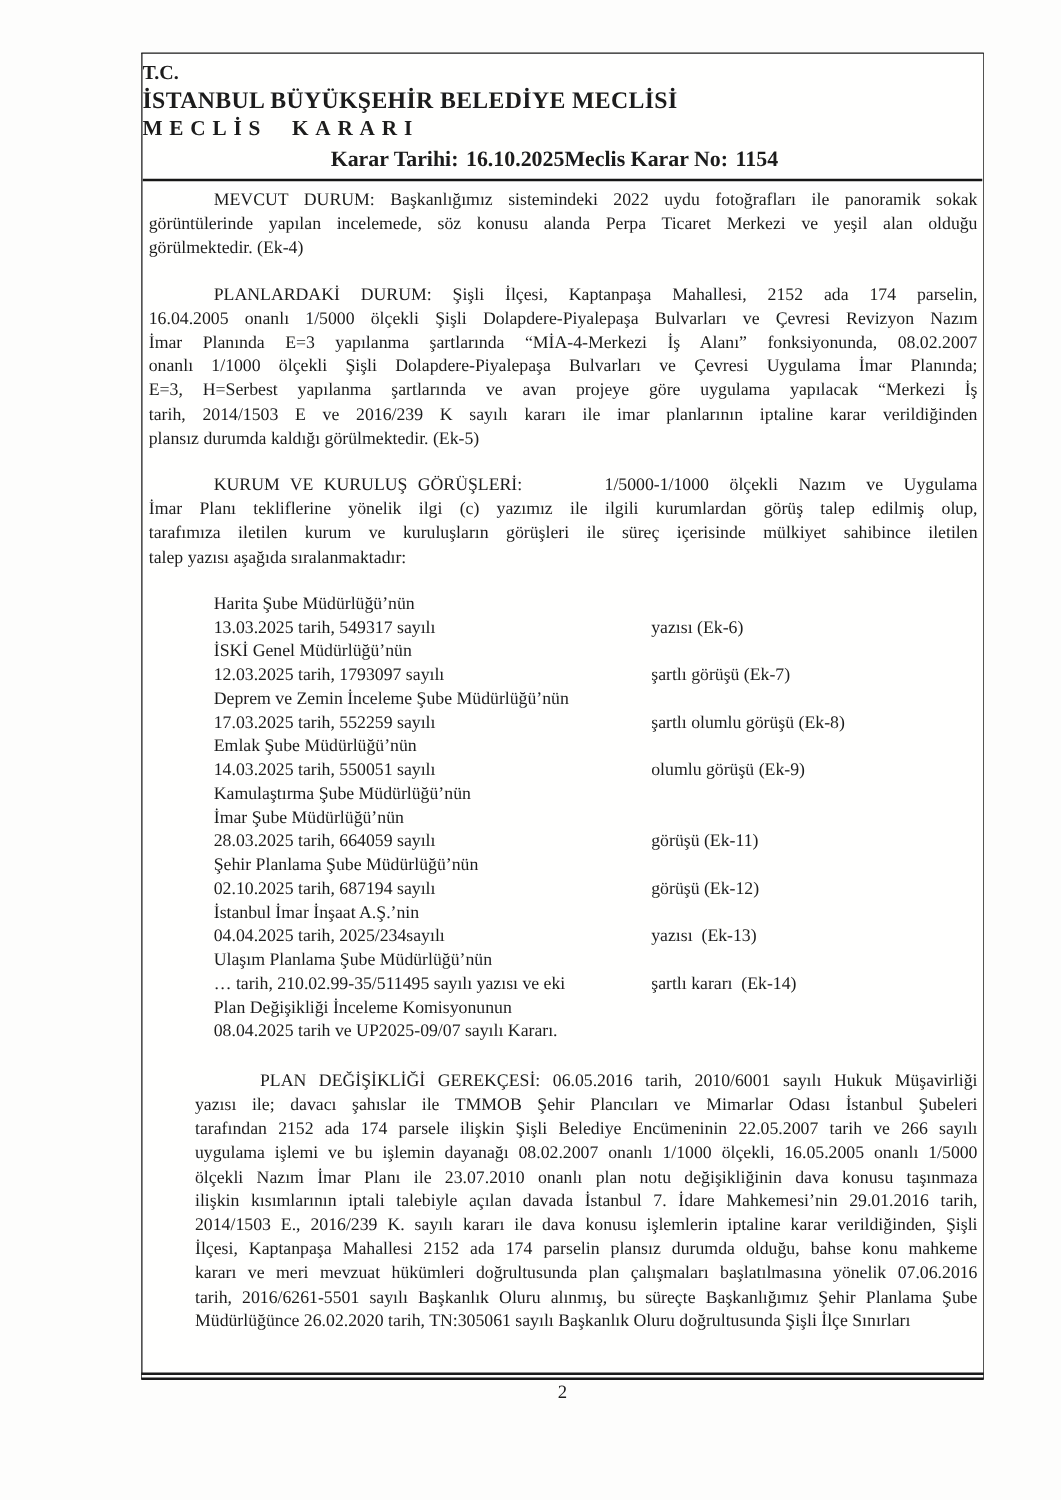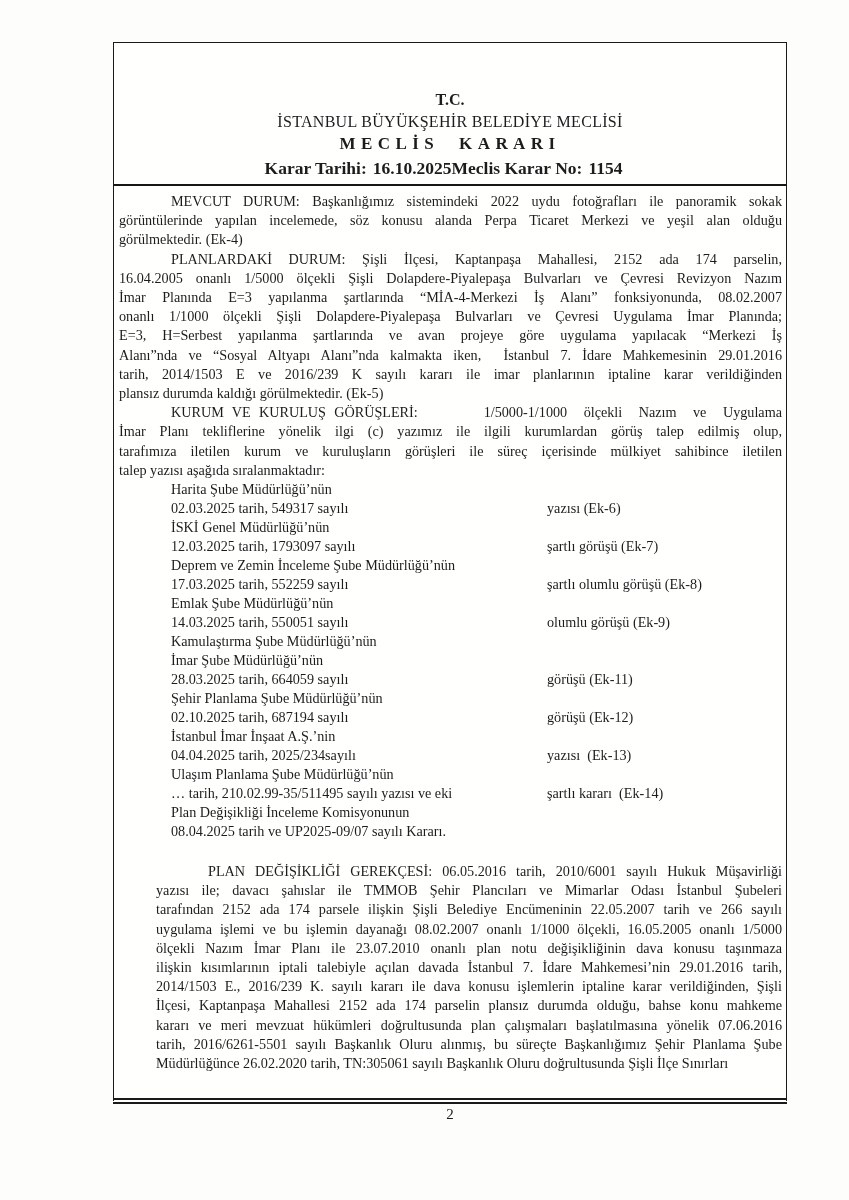--- a/index.html
+++ b/index.html
@@ -14,50 +14,50 @@
   .doc-box{
     position:absolute;
     left:113px;top:42px;
     width:674px;height:1062px;
     box-sizing:border-box;
     border:1.5px solid #1a1a1a;
     border-bottom:6px double #1a1a1a;
     overflow:hidden;
     background:#fffffe;
   }
-  .hdr{ text-align:center; padding-top:5px;margin-top:41px; }
+  .hdr{ padding-top:5px; }
   .hdr-tc{ font-size:16px; font-weight:bold; line-height:21px; }
-  .hdr-org{ font-size:16px; font-weight:normal; line-height:23px; letter-spacing:.3px; }
+  .hdr-org{ font-size:19px; font-weight:bold; line-height:23px; letter-spacing:.3px; }
   .hdr-title{ font-size:17px; font-weight:bold; line-height:22px; letter-spacing:.32em; word-spacing:.6em; }
   .hdr-row{
     display:flex; justify-content:center; align-items:baseline;
     padding:3px 50px 5px 37px;
     font-size:17.5px; font-weight:bold;
     border-bottom:2.5px solid #161616;
   }
   .hdr-field{ white-space:nowrap; }
   .hdr-field .lab{ margin-right:6px; }
   .bd{
     padding:6px 4px 0 5px;
     font-size:14.2px;
   }
   .par{ margin:0; }
-  .par + .par, .opinions{ }
+  .par + .par, .opinions{ margin-top:18px; }
   .par-last{ margin-top:21px;margin-left:37px; }
   .line{
     line-height:19.2px;
     text-align:justify;
     text-align-last:justify;
     white-space:pre-wrap;
   }
   .line.first{ text-indent:52px; }
   .line.last{ text-align-last:left; }
   .opinions{ margin-bottom:21px; }
   .op-row{ position:relative; height:19px; line-height:19px; padding-left:52px; }
-  .op-right{ position:absolute; left:428px; top:0; white-space:pre;font-family:Liberation Serif, serif; }
+  .op-right{ position:absolute; left:402px; top:0; white-space:pre;font-family:Liberation Serif, serif; }
   .page-num{
     position:absolute;
     left:113px; top:1106px; width:674px;
     text-align:center;
     font-size:15px;
   }
 </style>
 </head>
 <body>
 
@@ -79,33 +79,32 @@
         <div class="line first">MEVCUT DURUM: Başkanlığımız sistemindeki 2022 uydu fotoğrafları ile panoramik sokak</div>
         <div class="line">görüntülerinde yapılan incelemede, söz konusu alanda Perpa Ticaret Merkezi ve yeşil alan olduğu</div>
         <div class="line last">görülmektedir. (Ek-4)</div>
       </div>
     <div class="par">
         <div class="line first">PLANLARDAKİ DURUM: Şişli İlçesi, Kaptanpaşa Mahallesi, 2152 ada 174 parselin,</div>
         <div class="line">16.04.2005 onanlı 1/5000 ölçekli Şişli Dolapdere-Piyalepaşa Bulvarları ve Çevresi Revizyon Nazım</div>
         <div class="line">İmar Planında E=3 yapılanma şartlarında “MİA-4-Merkezi İş Alanı” fonksiyonunda, 08.02.2007</div>
         <div class="line">onanlı 1/1000 ölçekli Şişli Dolapdere-Piyalepaşa Bulvarları ve Çevresi Uygulama İmar Planında;</div>
         <div class="line">E=3, H=Serbest yapılanma şartlarında ve avan projeye göre uygulama yapılacak “Merkezi İş</div>
-        <div class="line">Alanı”nda ve “Sosyal Altyapı Alanı”nda kalmakta iken,  İstanbul 7. İdare Mahkemesinin 29.01.2016</div>
         <div class="line">tarih, 2014/1503 E ve 2016/239 K sayılı kararı ile imar planlarının iptaline karar verildiğinden</div>
         <div class="line last">plansız durumda kaldığı görülmektedir. (Ek-5)</div>
       </div>
     <div class="par">
         <div class="line first">KURUM VE KURULUŞ GÖRÜŞLERİ:        1/5000-1/1000  ölçekli  Nazım  ve  Uygulama</div>
         <div class="line">İmar Planı tekliflerine yönelik ilgi (c) yazımız ile ilgili kurumlardan görüş talep edilmiş olup,</div>
         <div class="line">tarafımıza iletilen kurum ve kuruluşların görüşleri ile süreç içerisinde mülkiyet sahibince iletilen</div>
         <div class="line last">talep yazısı aşağıda sıralanmaktadır:</div>
       </div>
     <div class="opinions">
         <div class="op-row"><span class="op-left">Harita Şube Müdürlüğü’nün</span></div>
-        <div class="op-row"><span class="op-left">02.03.2025 tarih, 549317 sayılı</span><span class="op-right">yazısı (Ek-6)</span></div>
+        <div class="op-row"><span class="op-left">13.03.2025 tarih, 549317 sayılı</span><span class="op-right">yazısı (Ek-6)</span></div>
         <div class="op-row"><span class="op-left">İSKİ Genel Müdürlüğü’nün</span></div>
         <div class="op-row"><span class="op-left">12.03.2025 tarih, 1793097 sayılı</span><span class="op-right">şartlı görüşü (Ek-7)</span></div>
         <div class="op-row"><span class="op-left">Deprem ve Zemin İnceleme Şube Müdürlüğü’nün</span></div>
         <div class="op-row"><span class="op-left">17.03.2025 tarih, 552259 sayılı</span><span class="op-right">şartlı olumlu görüşü (Ek-8)</span></div>
         <div class="op-row"><span class="op-left">Emlak Şube Müdürlüğü’nün</span></div>
         <div class="op-row"><span class="op-left">14.03.2025 tarih, 550051 sayılı</span><span class="op-right">olumlu görüşü (Ek-9)</span></div>
         <div class="op-row"><span class="op-left">Kamulaştırma Şube Müdürlüğü’nün</span></div>
         <div class="op-row"><span class="op-left">İmar Şube Müdürlüğü’nün</span></div>
         <div class="op-row"><span class="op-left">28.03.2025 tarih, 664059 sayılı</span><span class="op-right">görüşü (Ek-11)</span></div>
         <div class="op-row"><span class="op-left">Şehir Planlama Şube Müdürlüğü’nün</span></div>

